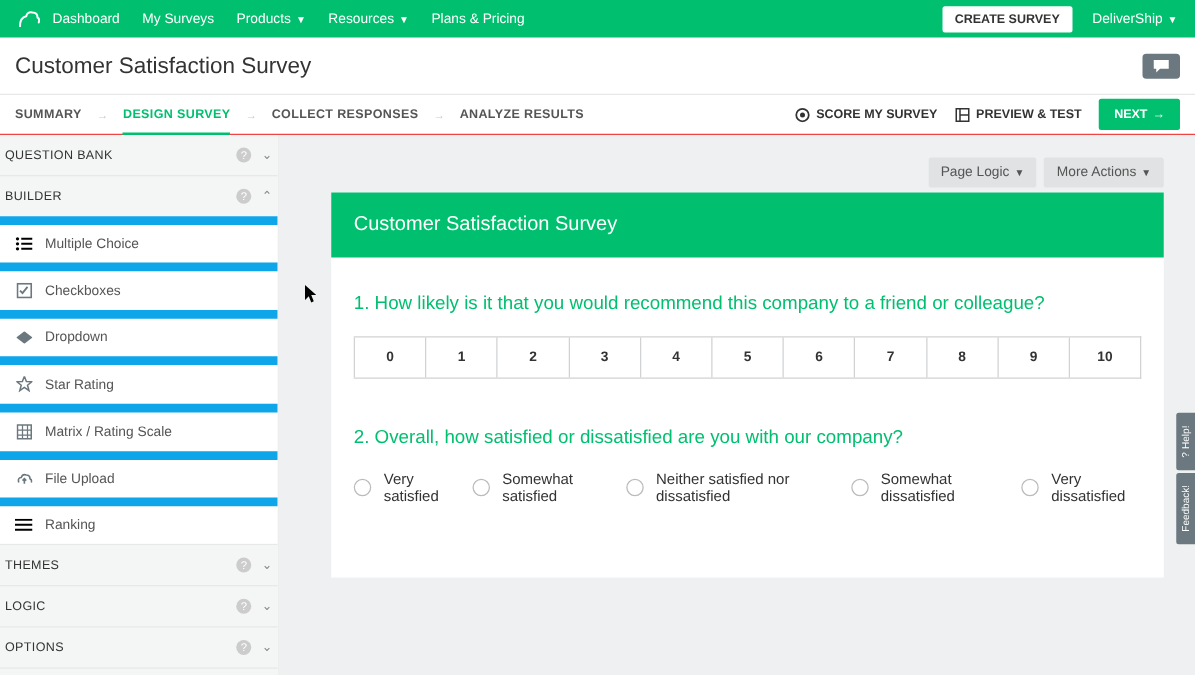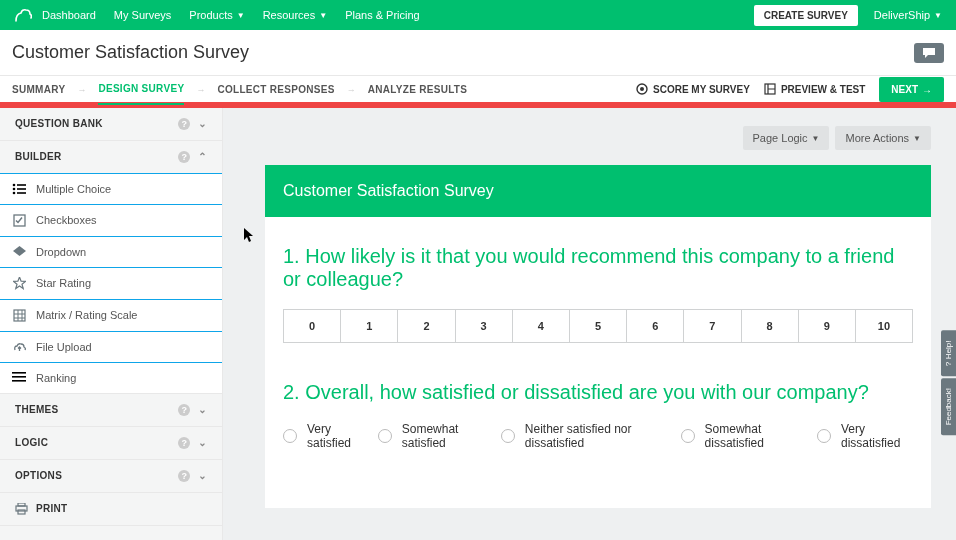--- a/index.html
+++ b/index.html
@@ -15,55 +15,55 @@
   .topnav .create-btn { background: #fff; color: #333; font-weight: bold; font-size: 10px; padding: 5px 10px; border-radius: 2px; cursor: pointer; border: none; }
   .topnav .account { margin-left: 16px; display: flex; align-items: center; gap: 4px; cursor: pointer; font-size: 11px; }
   
   
   .titlebar { height: 46px; display: flex; align-items: center; padding: 0 12px; border-bottom: 1px solid #e8e8e8; }
   .titlebar h1 { font-size: 18px; font-weight: 400; color: #333; }
   .titlebar .spacer { flex: 1; }
   .comment-bubble { background: #6b787f; color: #fff; width: 30px; height: 20px; border-radius: 3px; display: flex; align-items: center; justify-content: center; cursor: pointer; }
   
   
-  .subnav { display: flex; align-items: center; padding: 0 12px; border-bottom: 6px solid #ef4444; height: 32px; font-size: 10px; font-weight: bold; color: #555; }
+  .subnav { display: flex; align-items: center; padding: 0 12px; border-bottom: 1px solid #ef4444; height: 32px; font-size: 10px; font-weight: bold; color: #555; }
   .subnav .steps { display: flex; align-items: center; gap: 12px; }
   .subnav .step { cursor: pointer; letter-spacing: 0.3px; }
   .subnav .step.active { color: #00bf6f; border-bottom: 2px solid #00bf6f; padding-bottom: 9px; margin-bottom: -10px; }
   .subnav .sep { color: #ccc; font-size: 9px; }
   .subnav .spacer { flex: 1; }
   .subnav .right { display: flex; align-items: center; gap: 14px; }
   .subnav .action { display: flex; align-items: center; gap: 5px; cursor: pointer; color: #333; }
   .subnav .next-btn { background: #00bf6f; color: #fff; padding: 7px 12px; border-radius: 2px; display: flex; align-items: center; gap: 4px; cursor: pointer; font-size: 10px; font-weight: bold; border: none; }
   
   
   .main { display: flex; height: calc(540px - 108px); }
   
   
   .sidebar { width: 223px; background: #f4f5f5; border-right: 1px solid #e8e8e8; overflow-y: auto; font-size: 11px; }
   .sidebar-section { border-bottom: 1px solid #e8e8e8; }
-  .sidebar-header { display: flex; align-items: flex-start; padding: 10px 15px; font-size: 10px; font-weight: bold; color: #333; cursor: pointer; letter-spacing: 0.3px; }
+  .sidebar-header { display: flex; align-items: flex-end; padding: 10px 4px; font-size: 10px; font-weight: normal; color: #333; cursor: pointer; letter-spacing: 0.3px; }
   .sidebar-header .label { flex: 1; }
   .sidebar-header .help { width: 12px; height: 12px; background: #ccc; border-radius: 50%; color: #fff; font-size: 9px; display: flex; align-items: center; justify-content: center; margin-right: 8px; }
   .sidebar-header .chev { color: #888; font-size: 10px; }
-  .builder-list .item { display: flex; align-items: flex-start; padding: 9px 12px; border-top: 1px solid #0ea5e9; cursor: pointer; color: #555; gap: 10px; background: #fff; }
+  .builder-list .item { display: flex; align-items: center; padding: 9px 12px; border-top: 7px solid #0ea5e9; cursor: pointer; color: #555; gap: 10px; background: #fff; }
   .builder-list .icon-wrap { width: 14px; display: flex; justify-content: center; color: #6b787f; }
   
   
   .canvas-wrap { flex: 1; background: #eef0f1; overflow-y: auto; position: relative; }
   .canvas-inner { padding: 18px 25px 30px 42px; }
-  .page-toolbar { display: flex; justify-content: flex-end; gap: 6px; margin-bottom: 15px; }
+  .page-toolbar { display: flex; justify-content: flex-end; gap: 6px; margin-bottom: 4px; }
   .page-toolbar .tbtn { background: #e0e2e3; border: none; padding: 6px 10px; font-size: 11px; color: #555; cursor: pointer; border-radius: 2px; display: flex; align-items: center; gap: 4px; }
   
   .survey-card { background: #fff; }
   .survey-title-band { background: #00bf6f; color: #fff; padding: 17px 18px; font-size: 16px; }
   .survey-body { padding: 28px 18px 20px; }
   
   .question { margin-bottom: 38px; }
-  .question-title { color: #00bf6f; font-size: 20px; margin-bottom: 18px; }
+  .question-title { color: #00bf6f; font-size: 15px; margin-bottom: 18px; }
   
   .scale-labels { display: flex; justify-content: space-between; font-size: 11px; color: #333; margin-bottom: 6px; }
   .scale-row { display: flex; border: 1px solid #d0d2d3; border-left: none; }
   .scale-cell { flex: 1; text-align: center; padding: 10px 0; font-size: 11px; font-weight: bold; color: #333; border-left: 1px solid #d0d2d3; cursor: pointer; }
   
   .radio-list { display: flex; flex-direction: row; gap: 12px; margin-top: 4px; }
   .radio-item { display: flex; align-items: center; gap: 10px; font-size: 12px; color: #333; cursor: pointer; }
   .radio-circle { width: 14px; height: 14px; border: 1.5px solid #bbb; border-radius: 50%; flex-shrink: 0; }
   
   

